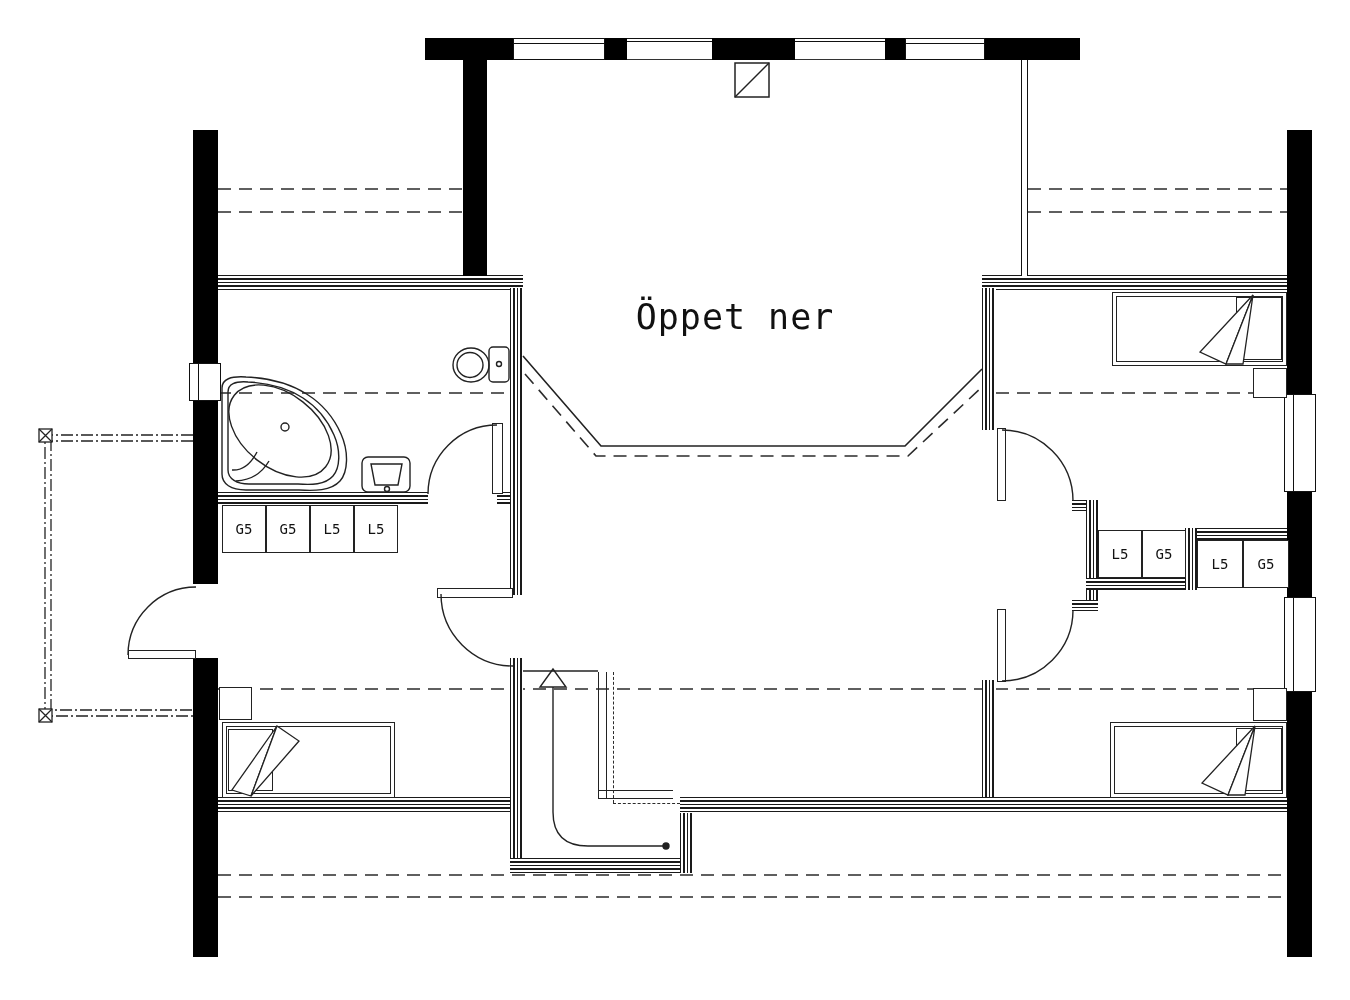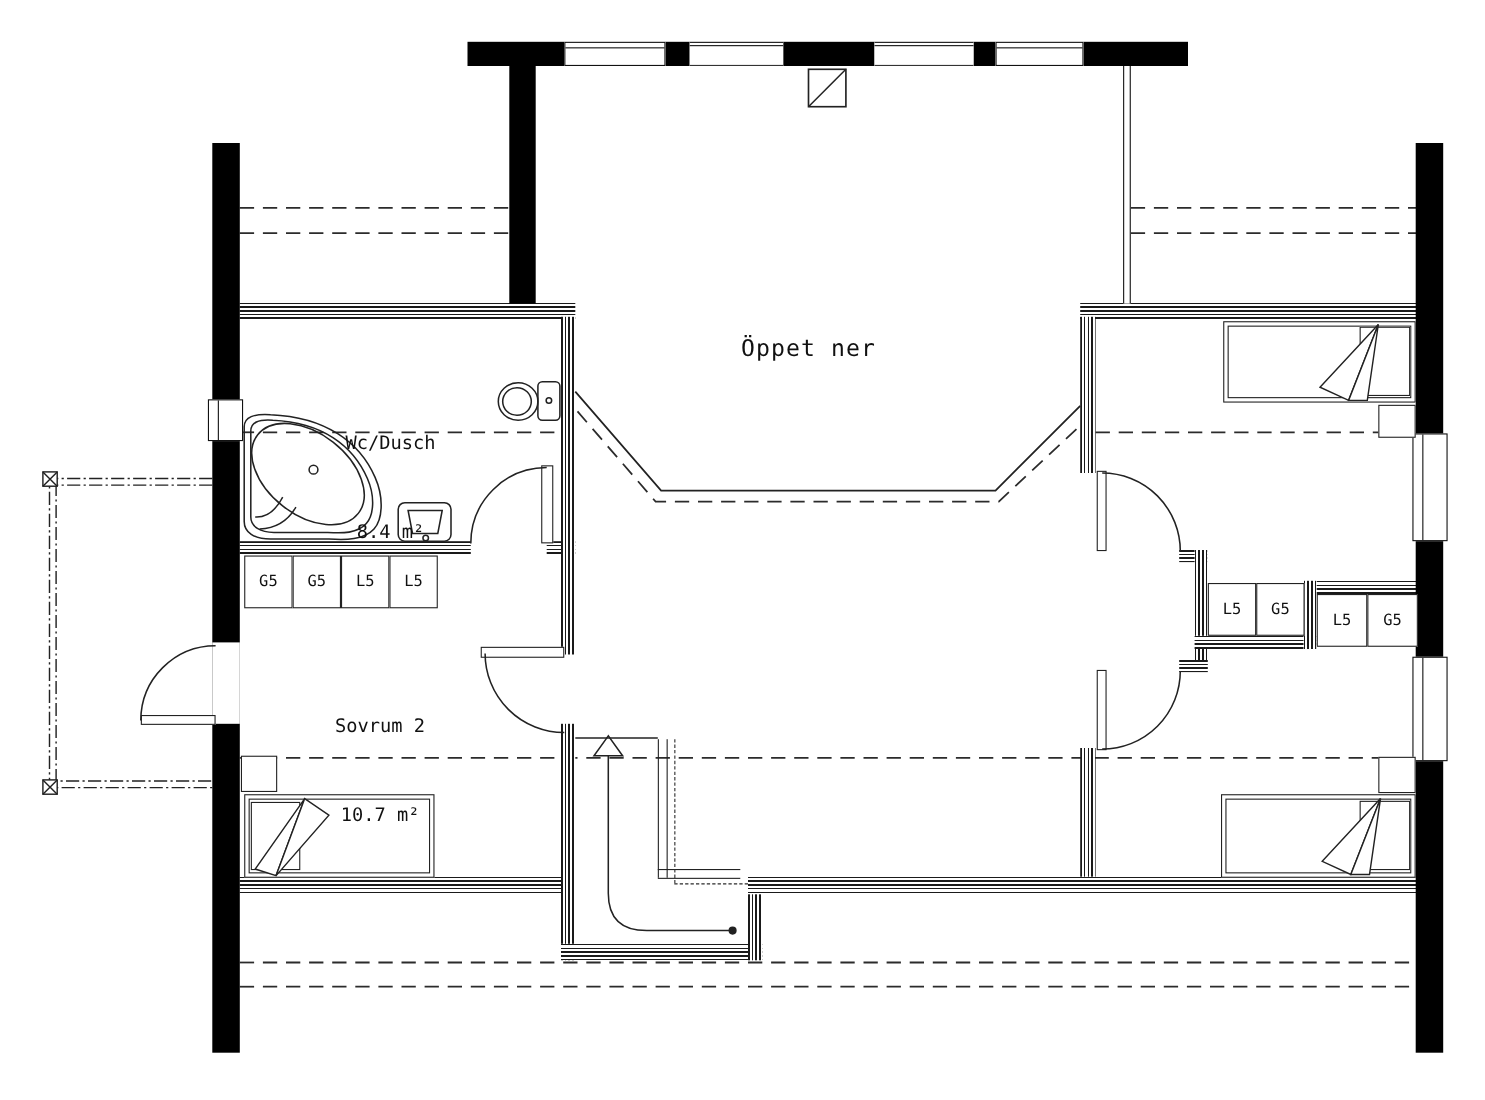--- a/index.html
+++ b/index.html
@@ -19,21 +19,21 @@
   .bed{position:absolute;background:#fff;border:1.5px solid #222;box-sizing:border-box;}
   .bed-inner{position:absolute;left:3px;top:3px;right:3px;bottom:3px;border:1px solid #222;}
   .pillow{position:absolute;background:#fff;border:1.3px solid #222;box-sizing:border-box;}
   .nstand{position:absolute;background:#fff;border:1.5px solid #222;box-sizing:border-box;}
   .leaf{position:absolute;background:#fff;border:1.5px solid #222;box-sizing:border-box;}
   .rail-v{position:absolute;border-left:1.5px solid #222;border-right:1.5px solid #222;box-sizing:border-box;}
   .rail-h{position:absolute;border-top:1.5px solid #222;border-bottom:1.5px solid #222;box-sizing:border-box;}
   .dashv{position:absolute;border-left:1.6px dashed #2b2b2b;width:0;}
   .dashh{position:absolute;border-top:1.6px dashed #2b2b2b;height:0;}
   .label{position:absolute;text-align:center;white-space:pre;line-height:27px;font-size:17px;}
-  .label .big{font-size:21px;letter-spacing:1px;}
+  .label .big{font-size:35px;letter-spacing:1px;}
   svg{position:absolute;left:0;top:0;}
 </style>
 </head>
 <body>
 
 <div id="plan">
 
   <svg width="1350" height="1000">
     <g stroke="#2b2b2b" stroke-width="1.6" fill="none" stroke-dasharray="13 8">
       <path d="M218,189 H464"></path>
@@ -203,22 +203,14 @@
       <polygon points="1255,726 1202,783 1228,795"></polygon>
       <polygon points="1255,726 1228,795 1245,795"></polygon>
       <polygon points="277,726 232,790 251,796"></polygon>
       <polygon points="277,726 251,796 299,741"></polygon>
     </g>
   </svg>
 
   <div class="label" style="left:590px;top:250px;width:290px;">
     <div class="big">Öppet ner</div>
   </div>
-  <div class="label" style="left:290px;top:336px;width:130px;">
-    <div>Wc/Dusch</div>
-    <div>8.4 m²</div>
-  </div>
-  <div class="label" style="left:283px;top:593px;width:125px;">
-    <div>Sovrum 2</div>
-    <div>10.7 m²</div>
-  </div>
 
 </div>
 
 </body></html>

